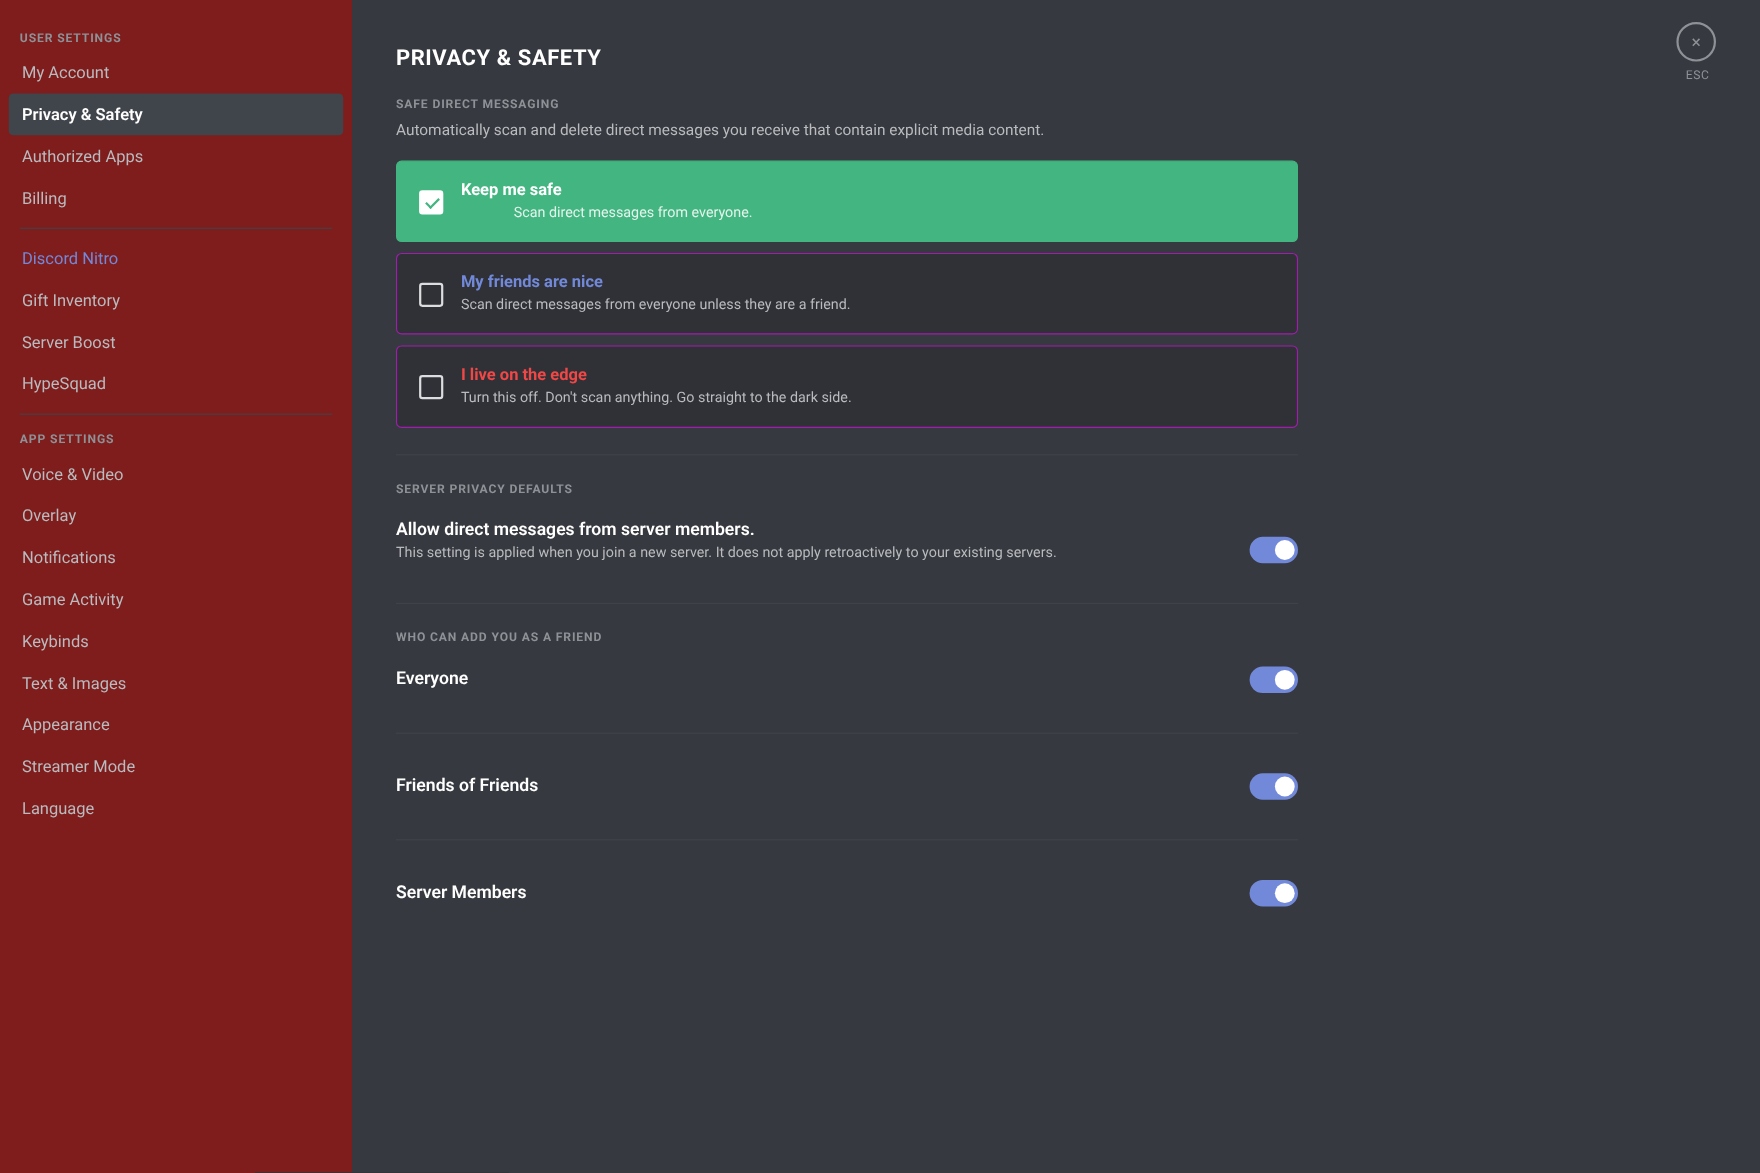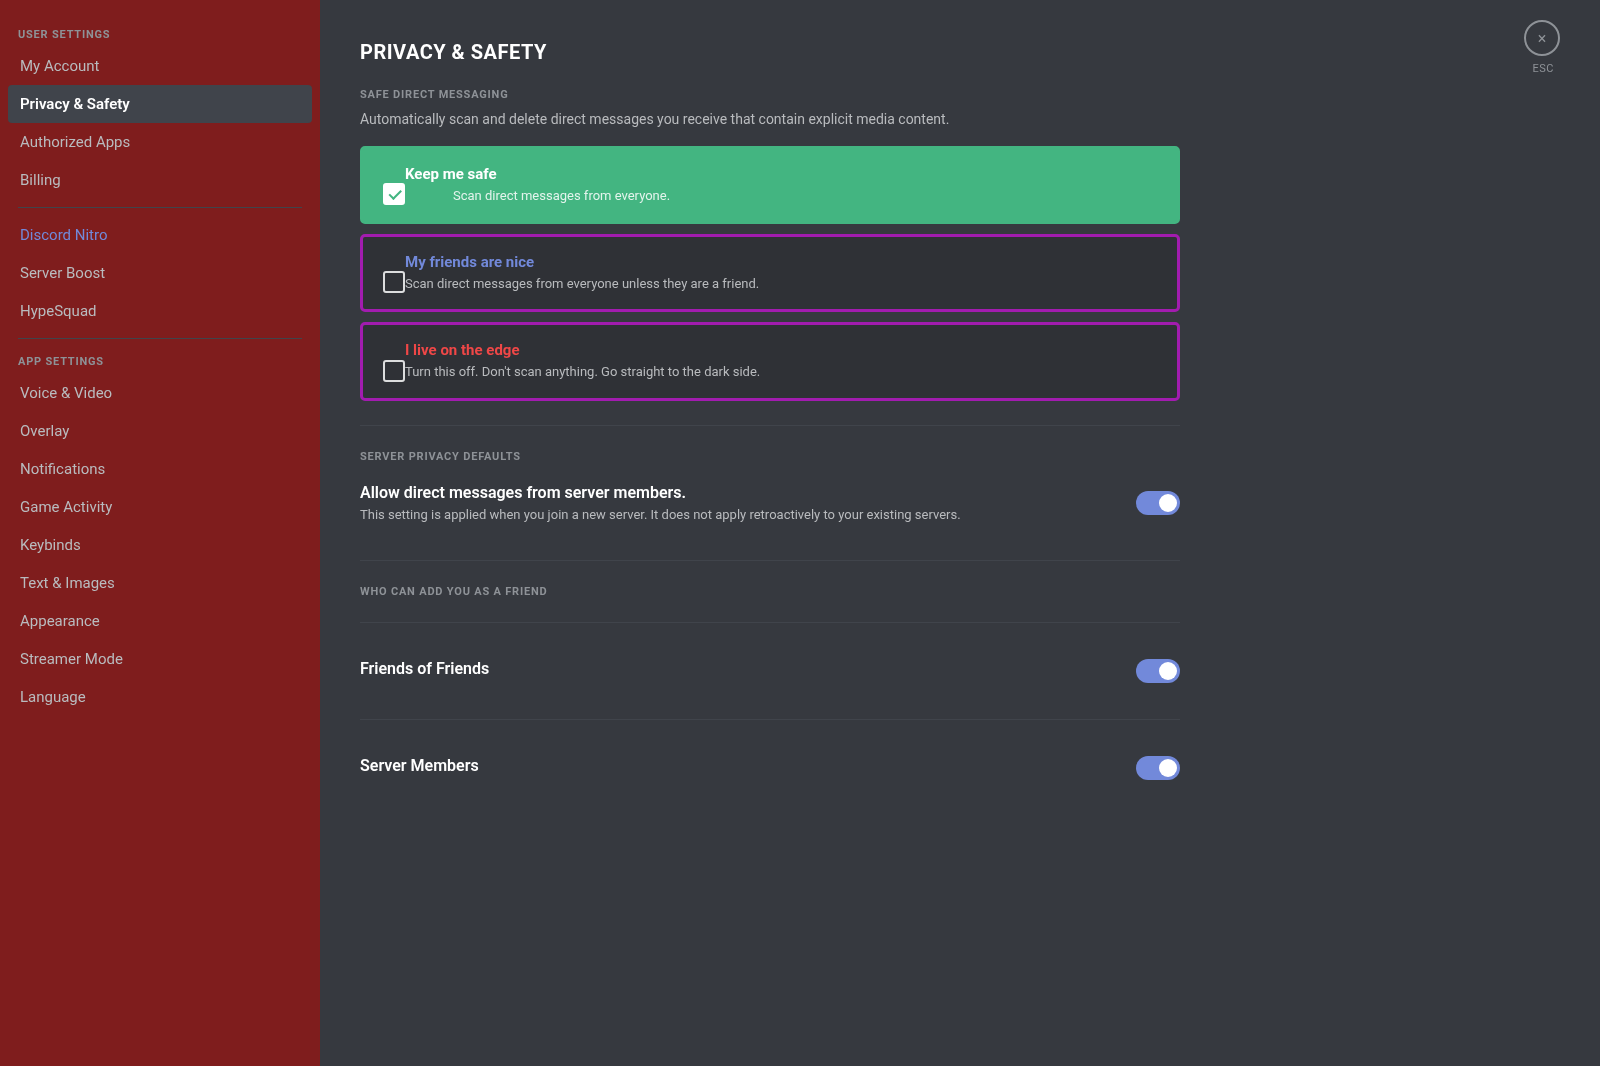--- a/index.html
+++ b/index.html
@@ -94,26 +94,27 @@
 
     .section-description {
       font-size: 14px;
       color: #b9bbbe;
       margin-bottom: 16px;
       line-height: 1.5;
     }
 
     
     .option-card {
-      border: 3px solid #a21caf;
+      border: 1px solid #a21caf;
       border-radius: 5px;
       padding: 16px 20px;
       margin-bottom: 10px;
       display: flex;
-      align-items: flex-end;
+      align-items: center;
+      gap: 16px;
       cursor: pointer;
       background: #2f3136;
     }
 
     .option-card.selected {
       background: #43b581;
       border-color: #43b581;
     }
 
     .option-checkbox {
@@ -178,21 +179,21 @@
     
     .section-divider {
       height: 1px;
       background: #40444b;
       margin: 24px 0;
     }
 
     
     .toggle-row {
       display: flex;
-      align-items: center;
+      align-items: flex-end;
       justify-content: space-between;
       padding: 12px 0;
     }
 
     .toggle-row-info {}
 
     .toggle-row-title {
       font-size: 16px;
       font-weight: 600;
       color: #fff;
@@ -268,20 +269,21 @@
   <div class="sidebar-section-label">USER SETTINGS</div>
 
   <div class="sidebar-item">My Account</div>
   <div class="sidebar-item active">Privacy &amp; Safety</div>
   <div class="sidebar-item">Authorized Apps</div>
   <div class="sidebar-item">Billing</div>
 
   <div class="sidebar-divider"></div>
 
   <div class="sidebar-item nitro-link">Discord Nitro</div>
+  <div class="sidebar-item">Gift Inventory</div>
   <div class="sidebar-item">Server Boost</div>
   <div class="sidebar-item">HypeSquad</div>
 
   <div class="sidebar-divider"></div>
 
   <div class="sidebar-section-label">APP SETTINGS</div>
 
   <div class="sidebar-item">Voice &amp; Video</div>
   <div class="sidebar-item">Overlay</div>
   <div class="sidebar-item">Notifications</div>
@@ -336,20 +338,28 @@
       </div>
       <div class="toggle">
         <div class="toggle-knob"></div>
       </div>
     </div>
 
     <div class="section-divider"></div>
 
     <div class="section-label">WHO CAN ADD YOU AS A FRIEND</div>
 
+    <div class="toggle-row">
+      <div class="toggle-row-info">
+        <div class="toggle-row-title">Everyone</div>
+      </div>
+      <div class="toggle">
+        <div class="toggle-knob"></div>
+      </div>
+    </div>
 
     <div class="section-divider"></div>
 
     <div class="toggle-row">
       <div class="toggle-row-info">
         <div class="toggle-row-title">Friends of Friends</div>
       </div>
       <div class="toggle">
         <div class="toggle-knob"></div>
       </div>

